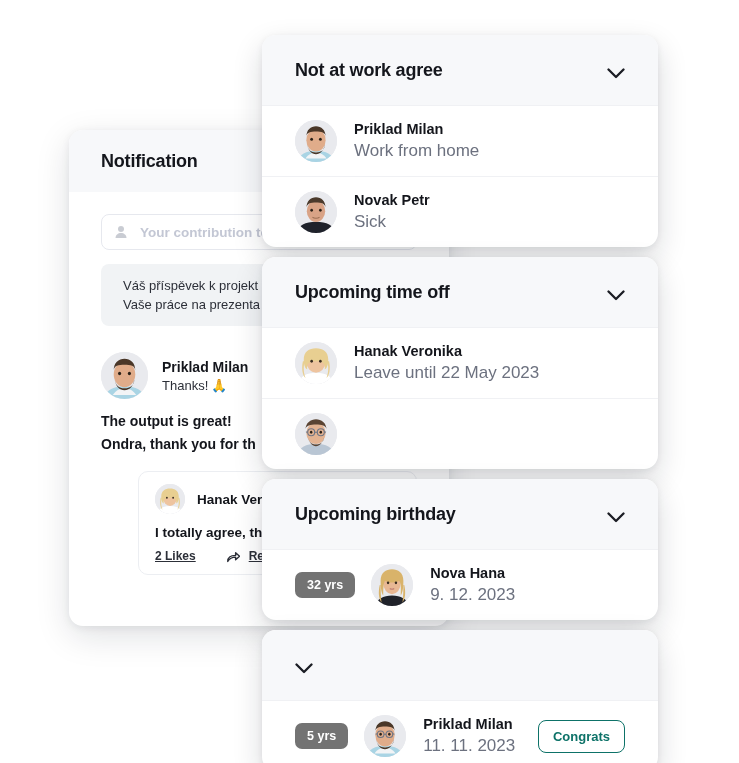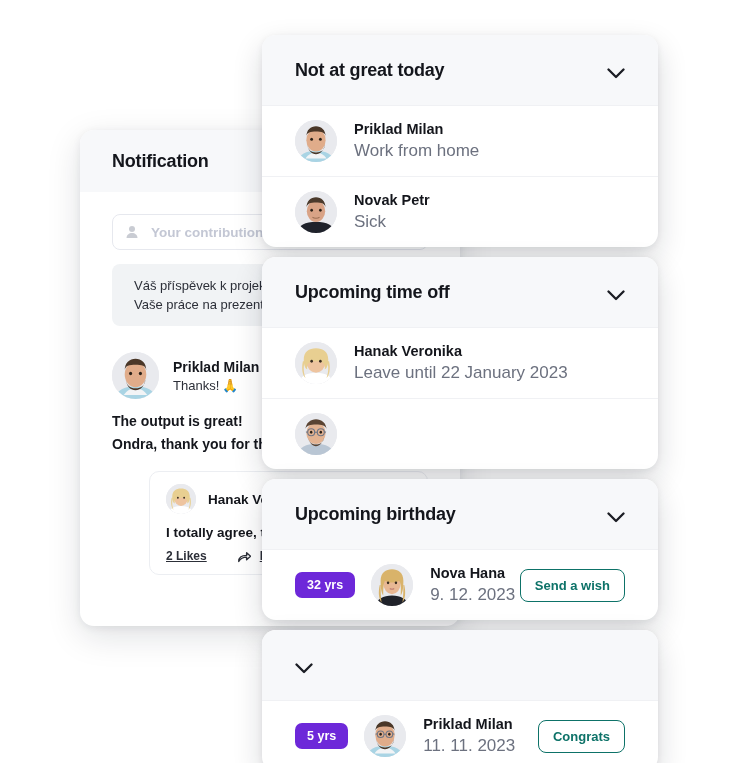--- a/index.html
+++ b/index.html
@@ -12,21 +12,21 @@
     height: 763px;
     position: relative;
     overflow: hidden;
     font-family: "Liberation Sans", sans-serif;
     -webkit-font-smoothing: antialiased;
   }
 
   
   .notif-panel {
     position: absolute;
-    left: 80px;
+    left: 69px;
     top: 130px;
     width: 380px;
     height: 496px;
     background: #ffffff;
     border-radius: 14px;
     box-shadow: 0 10px 34px rgba(16, 22, 40, 0.13), 0 2px 8px rgba(16,22,40,0.07);
     overflow: hidden;
     z-index: 1;
   }
   .notif-header {
@@ -211,21 +211,21 @@
   .row-name {
     font-size: 14.5px;
     font-weight: bold;
     color: #14161c;
   }
   .row-sub {
     font-size: 17px;
     color: #6c717f;
   }
   .badge {
-    background: #6d28d9;
+    background: #737373;
     color: #ffffff;
     font-size: 12.5px;
     font-weight: bold;
     padding: 6px 12px;
     border-radius: 7px;
     margin-right: 16px;
     flex: 0 0 auto;
     white-space: nowrap;
   }
   .action-btn {
@@ -332,21 +332,21 @@
       </div>
     </div>
 
   </div>
 </div>
 
 <div class="cards">
 
   <div class="card">
     <div class="card-header">
-      <span class="card-title">Not at great today</span>
+      <span class="card-title">Not at work agree</span>
       <span class="chevron">
         <svg viewBox="0 0 18 11">
             <path d="M1.5 1.5L9 9l7.5-7.5" fill="none" stroke="#1b1d24" stroke-width="2.3" stroke-linecap="round" stroke-linejoin="round"></path>
           </svg>
       </span>
     </div>
     <div class="row">
       <div class="avatar row-avatar" style="width:42px;height:42px">
         <svg viewBox="0 0 48 48">
           <rect width="48" height="48" fill="#e9eaee"></rect>
@@ -400,21 +400,21 @@
           <ellipse cx="24" cy="22" rx="11" ry="13" fill="#eec49f"></ellipse>
           <path d="M10 20c0-9 6-13 14-13s14 4 14 13c0 7-2 11-4 11 1-6-2-9-10-9s-11 3-10 9c-2 0-4-4-4-11z" fill="#e8cf91"></path>
           <path d="M9 22c-2 9 0 17 3 19-3-8-2-14-1-19z" fill="#e8cf91"></path>
           <path d="M39 22c2 9 0 17-3 19 3-8 2-14 1-19z" fill="#e8cf91"></path>
           <ellipse cx="19" cy="22" rx="1.5" ry="1.7" fill="#3a2d22"></ellipse>
           <ellipse cx="29" cy="22" rx="1.5" ry="1.7" fill="#3a2d22"></ellipse>
         </svg>
       </div>
       <div class="row-texts">
         <span class="row-name">Hanak Veronika</span>
-        <span class="row-sub">Leave until 22 January 2023</span>
+        <span class="row-sub">Leave until 22 May 2023</span>
       </div>
     </div>
     <div class="row">
       <div class="avatar row-avatar" style="width:42px;height:42px">
         <svg viewBox="0 0 48 48">
           <rect width="48" height="48" fill="#e9eaee"></rect>
           <path d="M4 48c0-9 9-13 20-13s20 4 20 13z" fill="#b9c6d4"></path>
           <ellipse cx="24" cy="23" rx="11" ry="12.5" fill="#e3b392"></ellipse>
           <path d="M12 19c0-8 6-12 12-12s12 4 12 12c0-5-6-6-12-6s-12 1-12 6z" fill="#5a4433"></path>
           <path d="M15 28c1 6 5 10 9 10s8-4 9-10c0 5-4 8-9 8s-8-3-9-8z" fill="#5a4433"></path>
@@ -451,21 +451,20 @@
           <path d="M38 24c2 9 1 16-2 20 1-8 1-14 1-20z" fill="#d9b36a"></path>
           <ellipse cx="19.5" cy="21.5" rx="1.4" ry="1.6" fill="#3a2d22"></ellipse>
           <ellipse cx="28.5" cy="21.5" rx="1.4" ry="1.6" fill="#3a2d22"></ellipse>
           <path d="M21.5 28c1.5 1 3.5 1 5 0" stroke="#c07f72" stroke-width="1.4" fill="none"></path>
         </svg>
       </div>
       <div class="row-texts">
         <span class="row-name">Nova Hana</span>
         <span class="row-sub">9. 12. 2023</span>
       </div>
-      <button class="action-btn">Send a wish</button>
     </div>
   </div>
 
   <div class="card">
     <div class="card-header">
       <span class="chevron">
         <svg viewBox="0 0 18 11">
             <path d="M1.5 1.5L9 9l7.5-7.5" fill="none" stroke="#1b1d24" stroke-width="2.3" stroke-linecap="round" stroke-linejoin="round"></path>
           </svg>
       </span>

